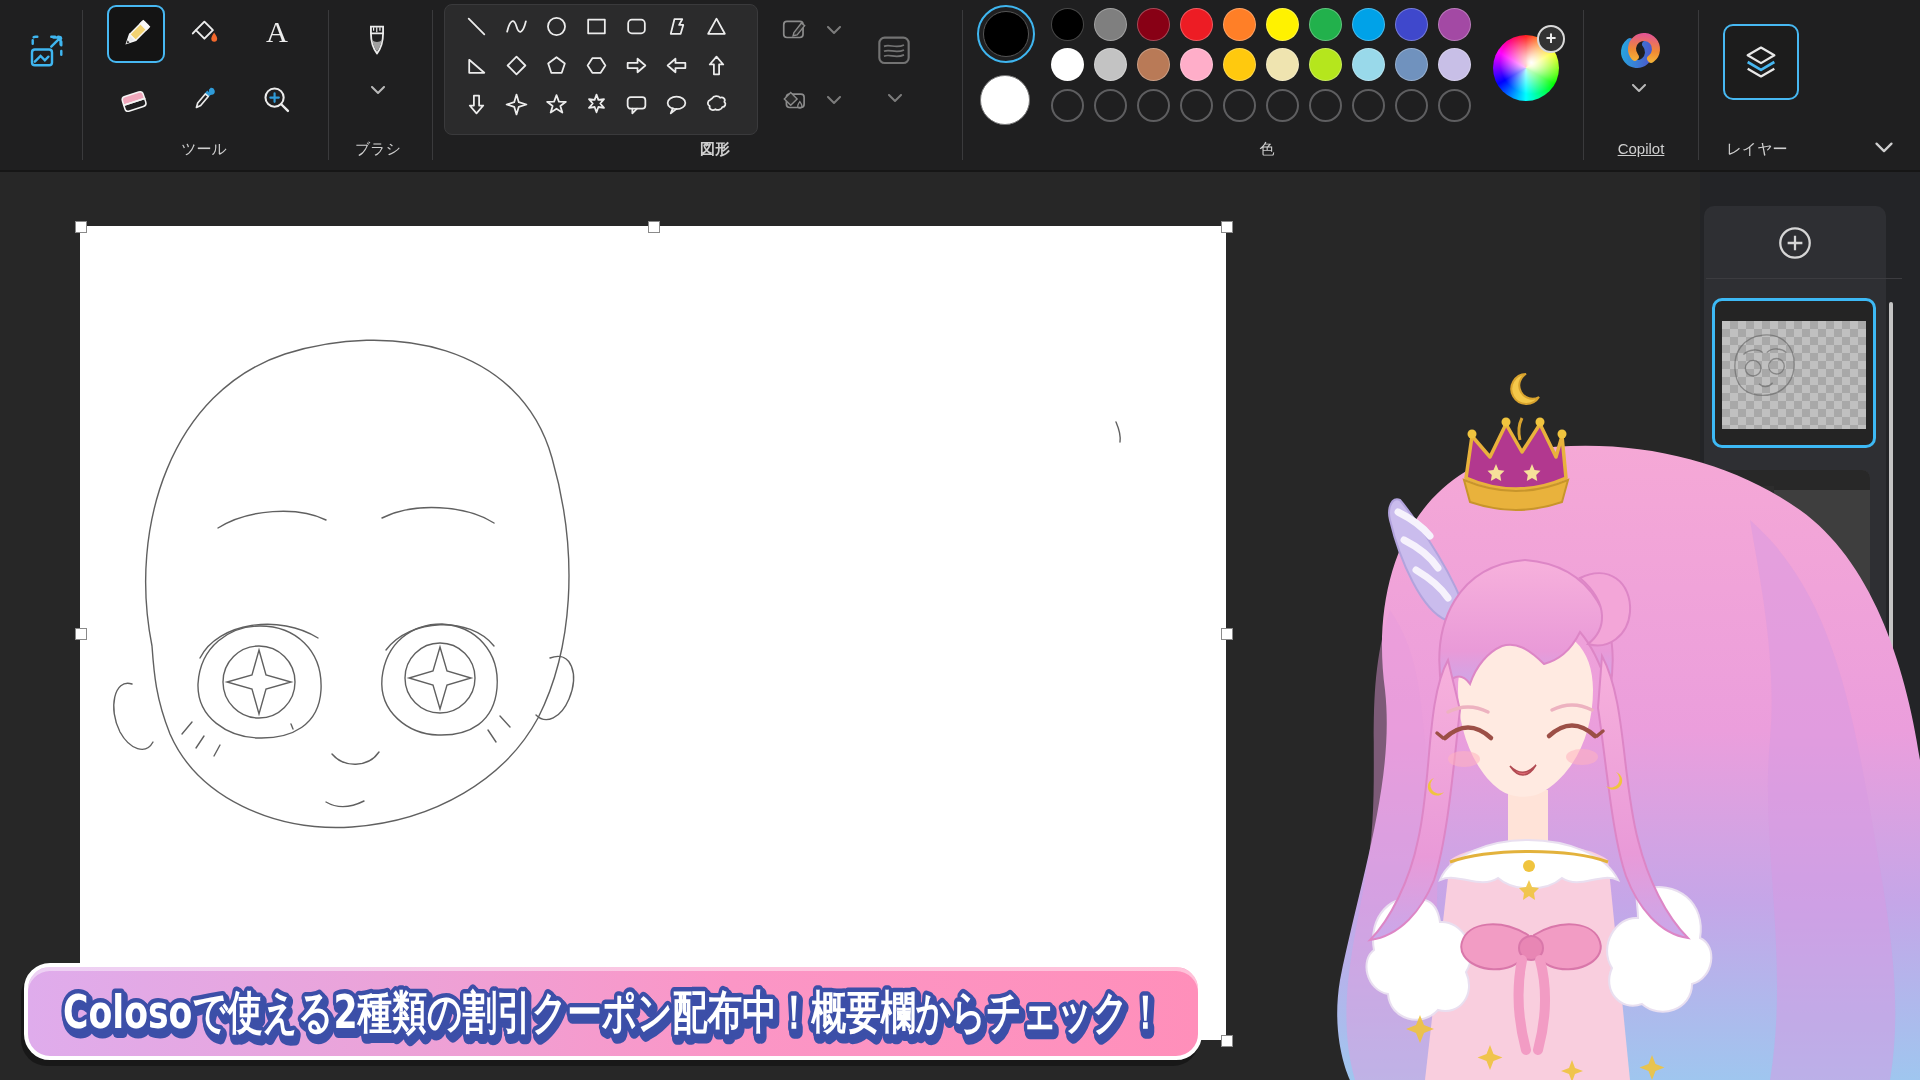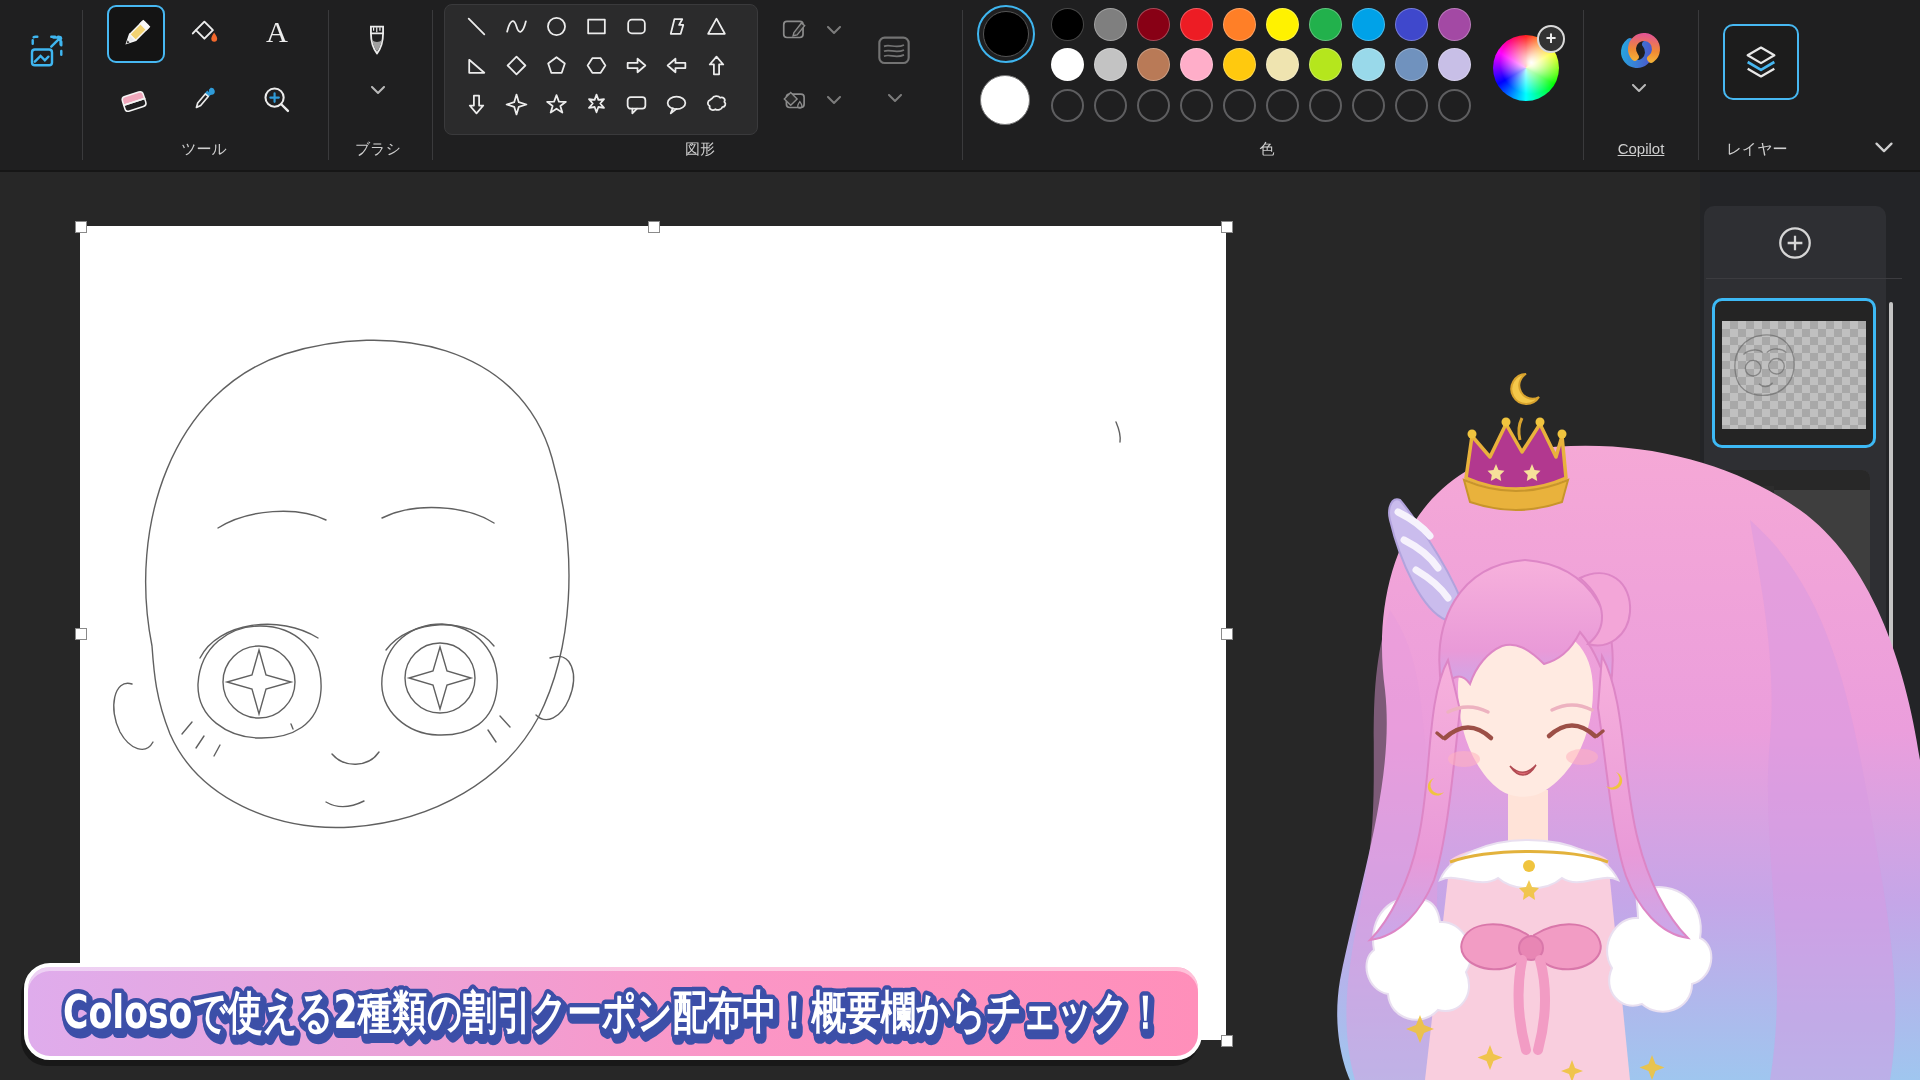--- a/index.html
+++ b/index.html
@@ -297,21 +297,21 @@
       <svg width="30" height="30" viewBox="0 0 28 28">
         <rect x="6" y="8.5" width="16.5" height="12.5" rx="3" fill="none" stroke="#8b8b8b" stroke-width="1.6"></rect>
         <path d="M4 13 L10 7 L16 13 L10 19 Z" fill="#2b2b2b" stroke="#8b8b8b" stroke-width="1.3"></path>
         <path d="M18.5 15.5 c0 0 2 2.7 2 4.1 a2 2 0 0 1 -4 0 c0 -1.4 2 -4.1 2 -4.1 Z" fill="none" stroke="#8b8b8b" stroke-width="1.2"></path>
       </svg>
     </div>
     <svg class="chev" style="left:826px;top:96px;" viewBox="0 0 16 9">
       <path d="M2 1 L8 7 L14 1" fill="none" stroke="#7c7c7c" stroke-width="2" stroke-linecap="round" stroke-linejoin="round"></path>
     </svg>
 
-    <div class="grouplabel" style="left:650px;width:100px;">図形</div>
+    <div class="grouplabel" style="left:665px;width:100px;font-weight:bold;">図形</div>
 
     <div class="vdiv" style="left:962px;"></div>
 
     <div class="bigswatch1">
       <div class="inner" id="color1-inner" style="background: rgb(0, 0, 0);"></div>
     </div>
     <div class="bigswatch2" id="color2-inner" style="background: rgb(255, 255, 255);"></div>
     <div id="palette">
         <div class="swatch filled" style="left: 1050.5px; top: 7.5px; width: 33px; height: 33px; background: rgb(0, 0, 0);"></div>
         <div class="swatch filled" style="left: 1093.5px; top: 7.5px; width: 33px; height: 33px; background: rgb(127, 127, 127);"></div>

